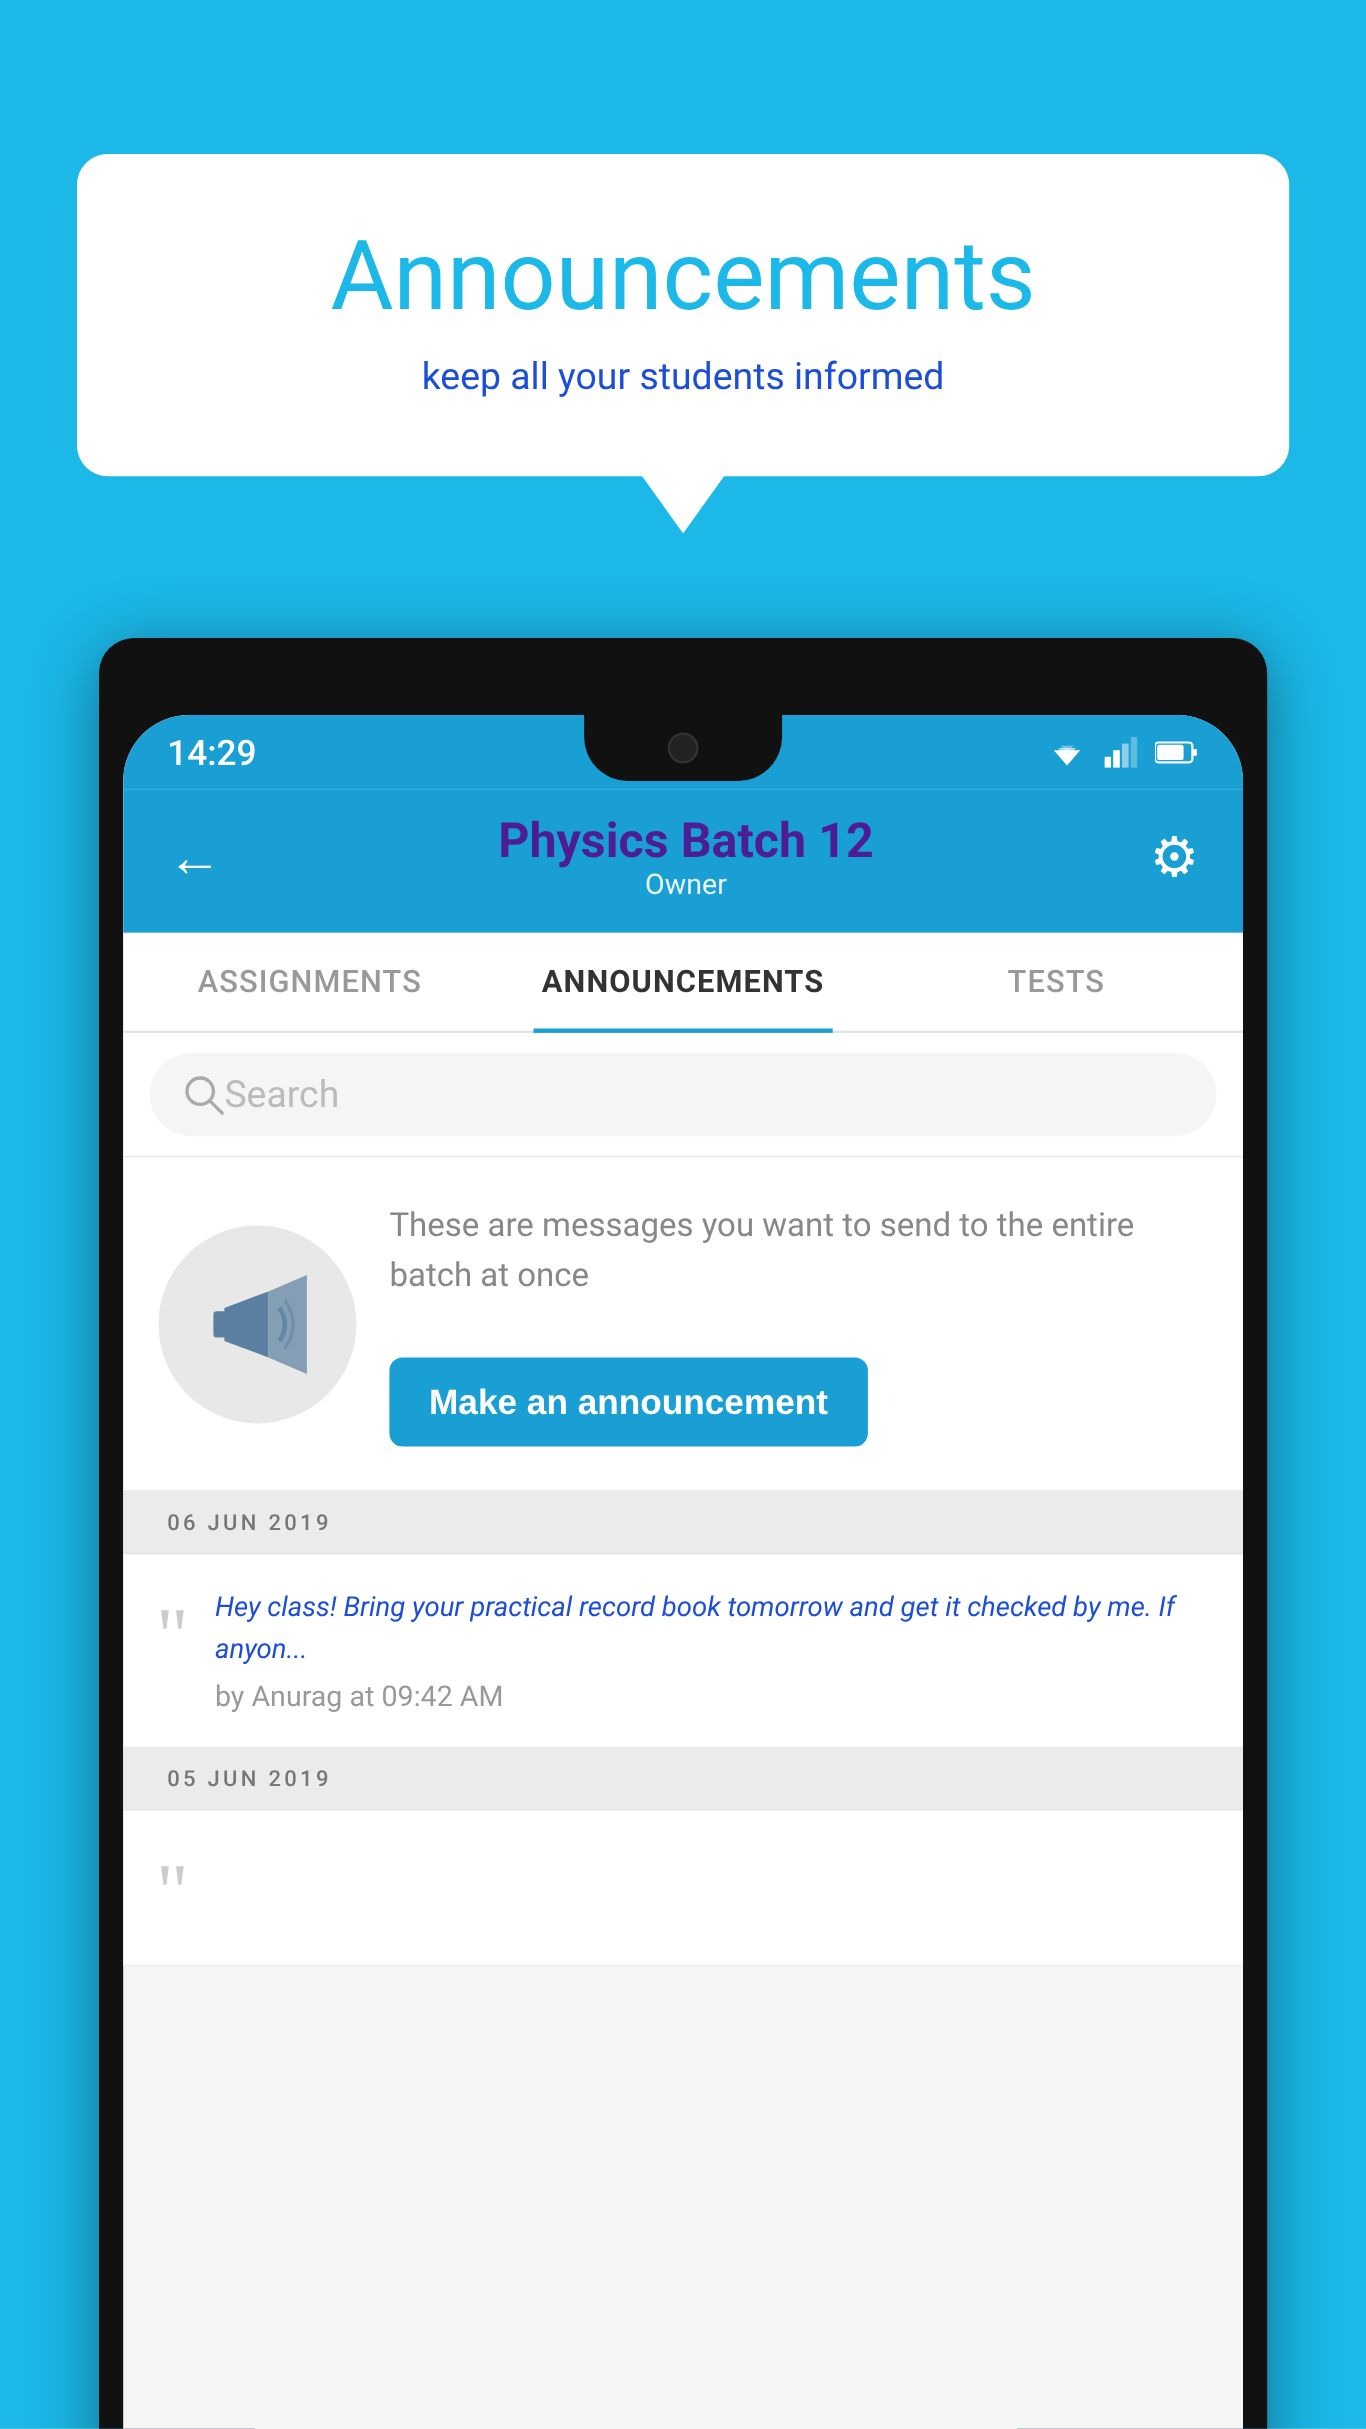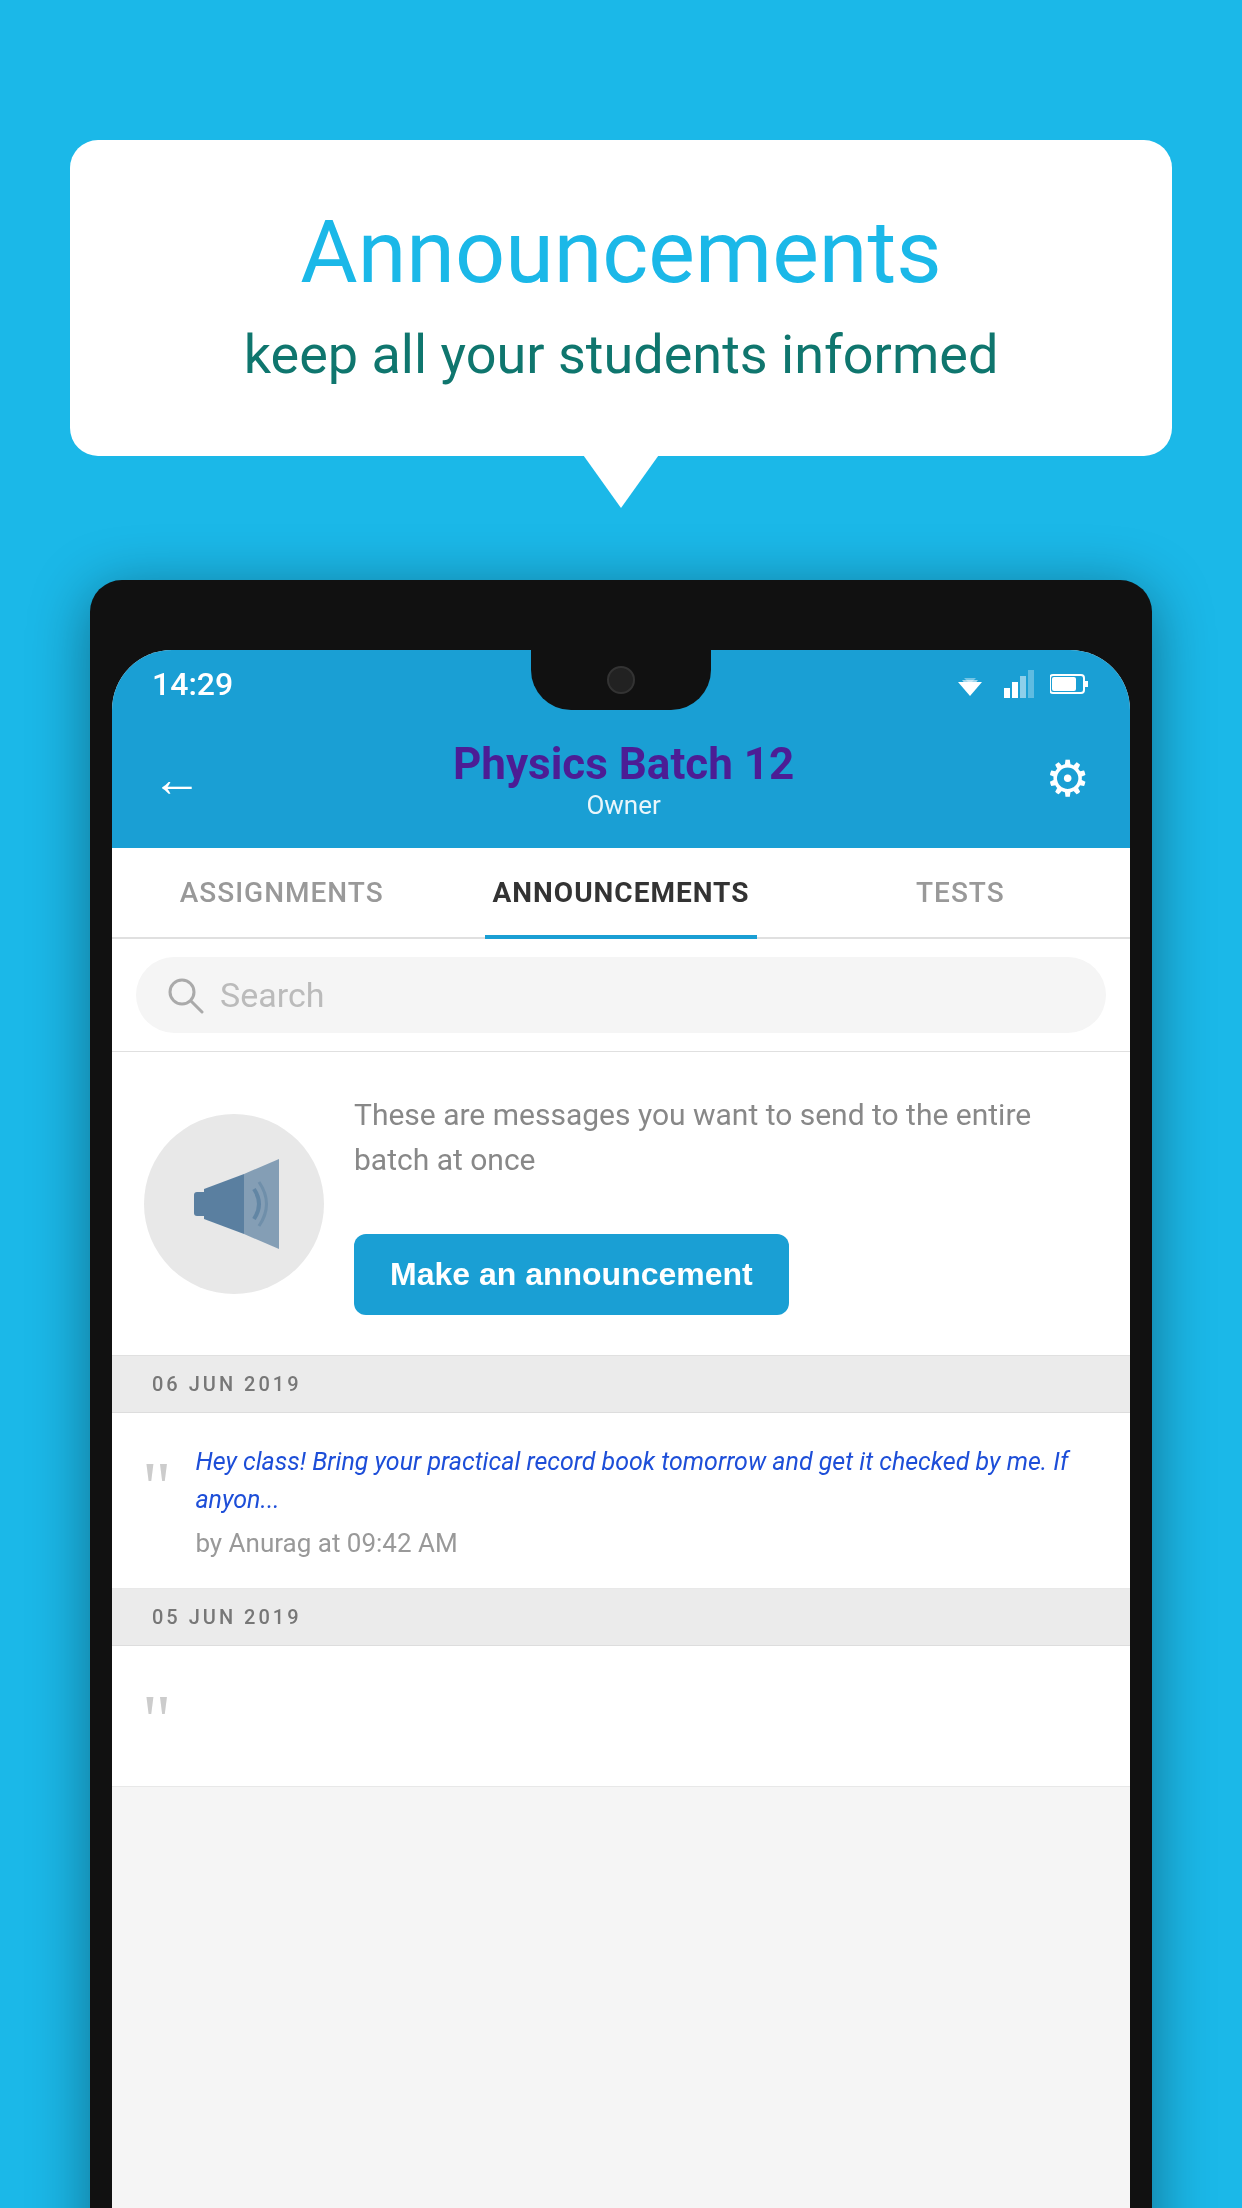--- a/index.html
+++ b/index.html
@@ -46,22 +46,22 @@
     }
 
     .speech-bubble-title {
       font-size: 88px;
       font-weight: 400;
       color: #1BB8E8;
       margin-bottom: 20px;
     }
 
     .speech-bubble-subtitle {
-      font-size: 54px;
-      color: #0f766e;
+      font-size: 34px;
+      color: #1d4ed8;
       font-weight: 400;
     }
 
     
     .phone-container {
       position: absolute;
       top: 580px;
       left: 90px;
       right: 90px;
       bottom: 0;
@@ -217,21 +217,21 @@
       padding: 18px 24px;
       border-bottom: 1px solid #e0e0e0;
     }
 
     .search-bar {
       background: #f5f5f5;
       border-radius: 40px;
       display: flex;
       align-items: center;
       padding: 18px 30px;
-      gap: 16px;
+      gap: 0;
     }
 
     .search-text {
       font-size: 34px;
       color: #bbb;
     }
 
     
     .promo-card {
       background: white;

